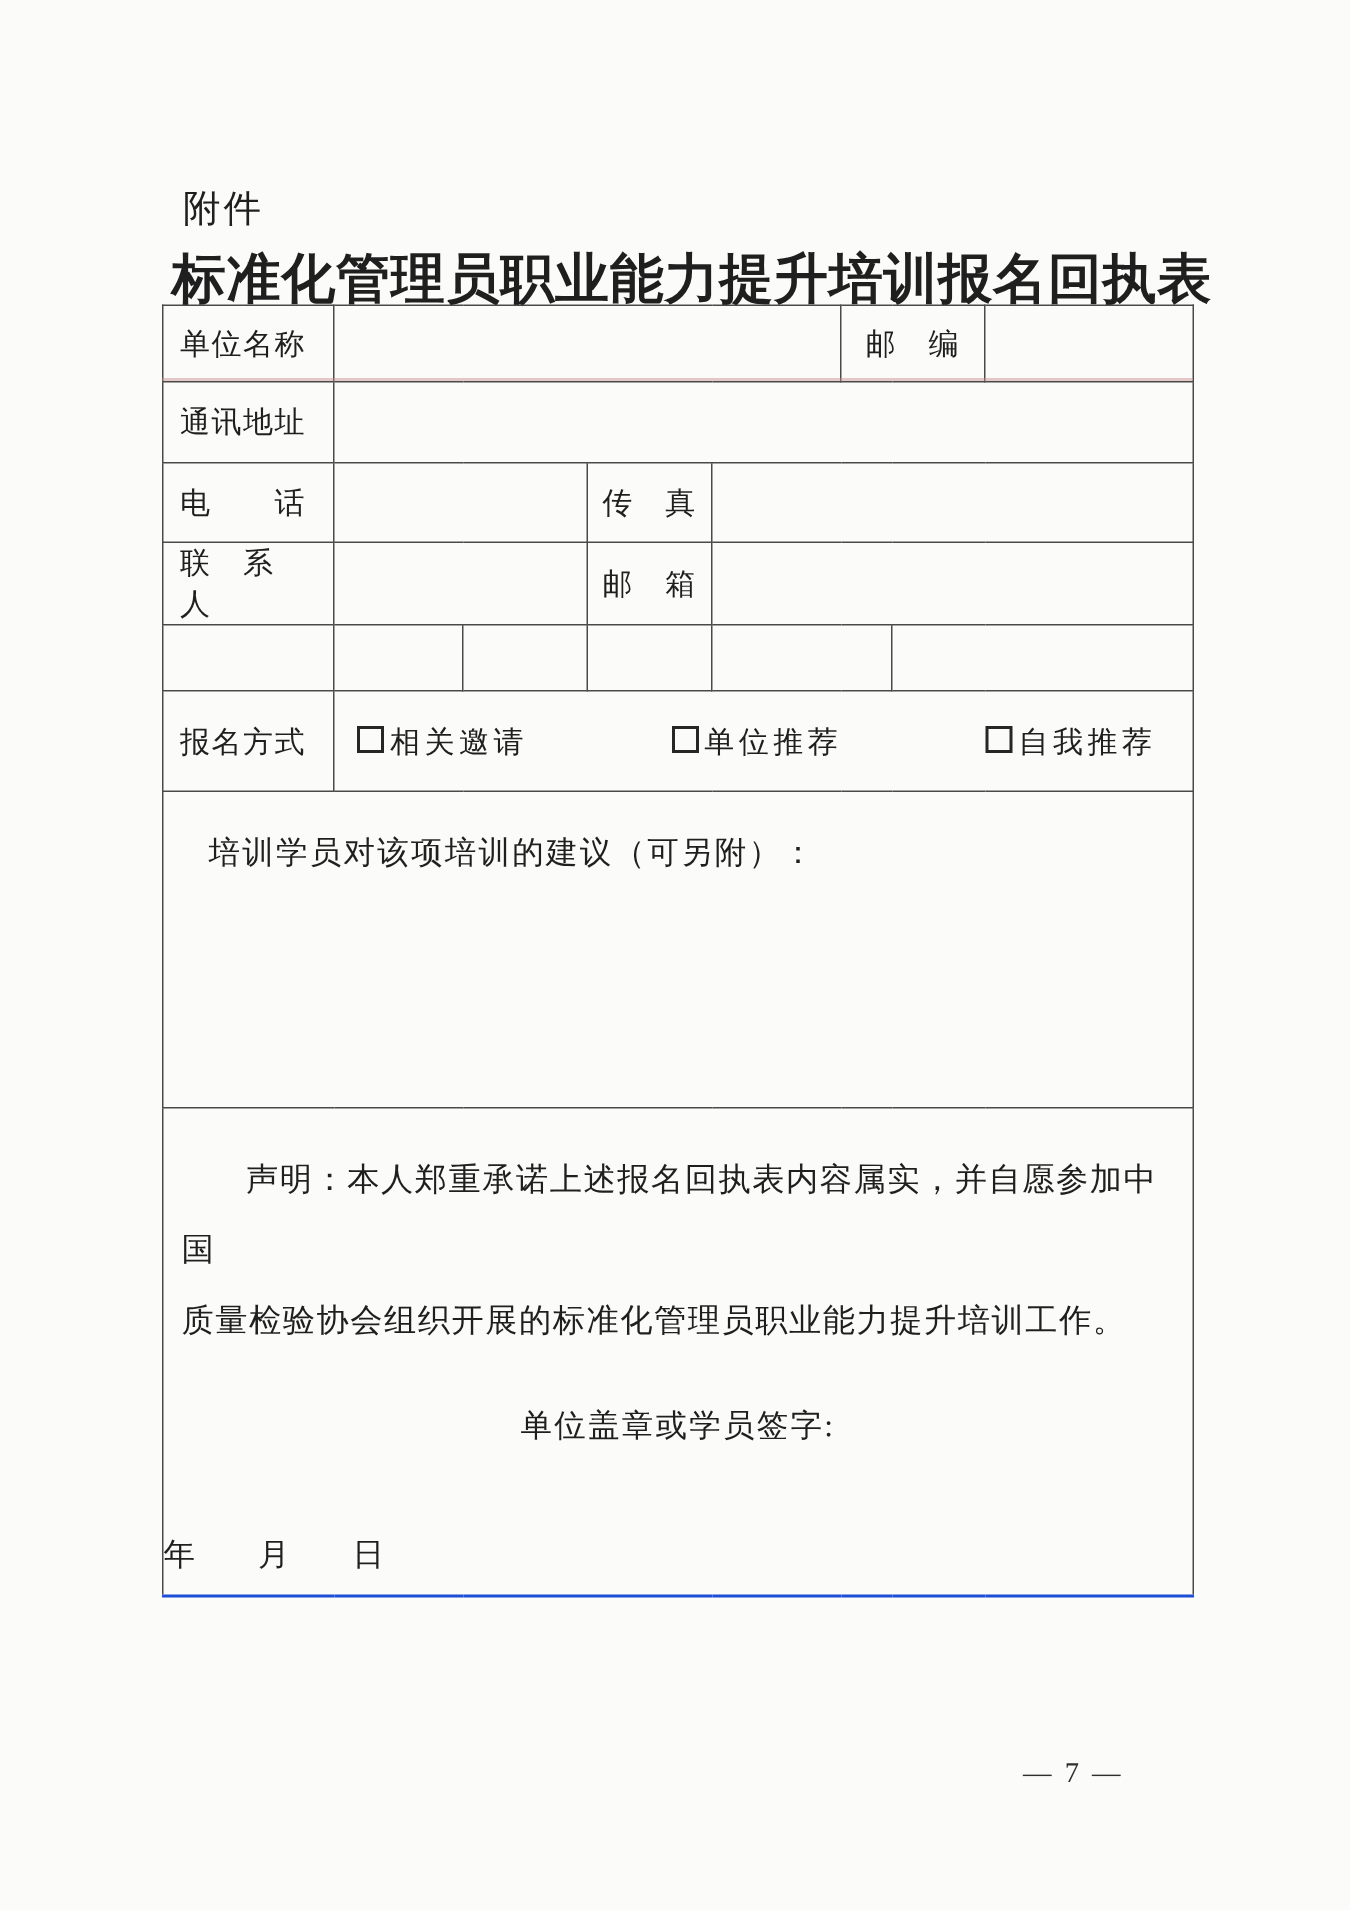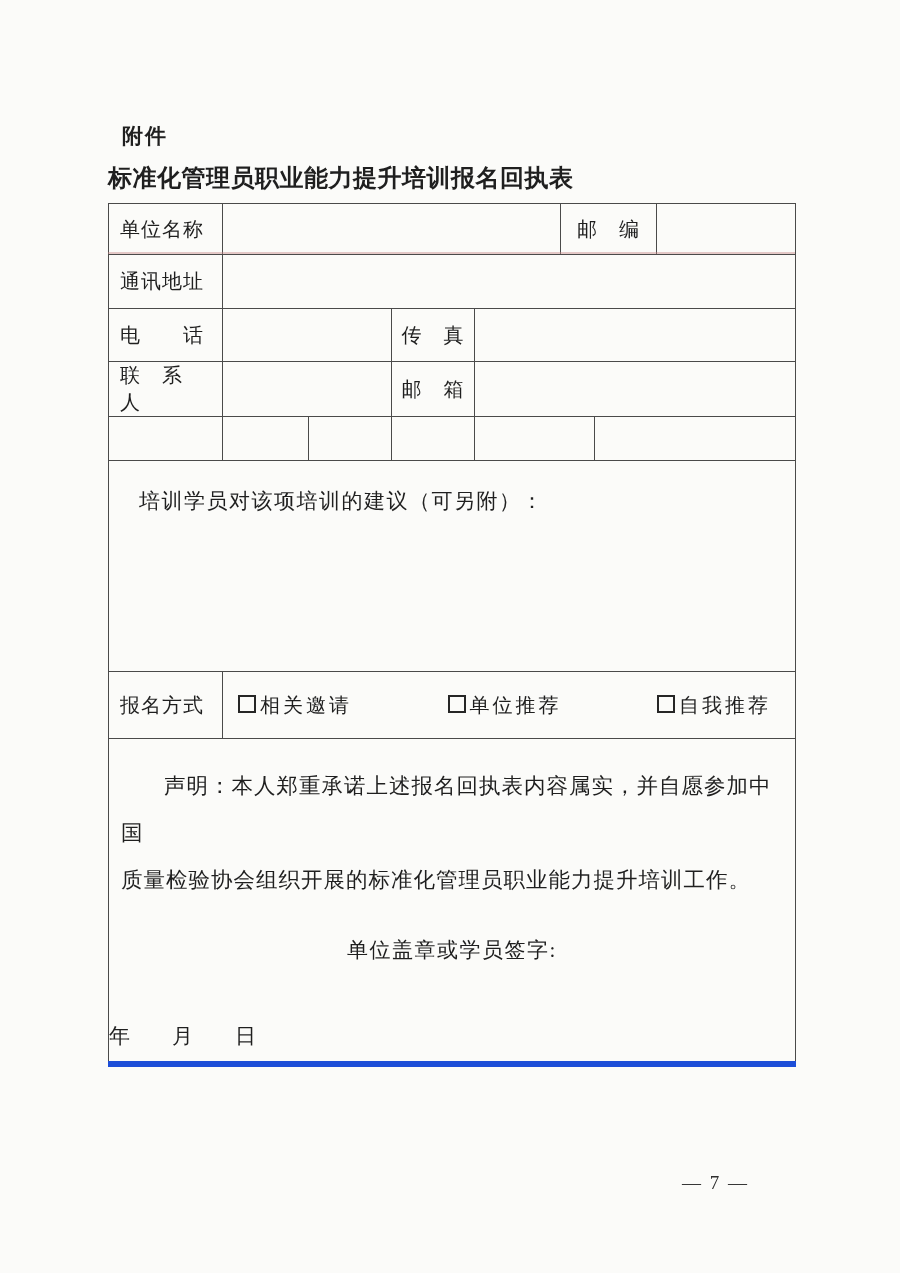--- a/index.html
+++ b/index.html
@@ -4,38 +4,38 @@
 <style>
   html,body{margin:0;padding:0;}
   body{
     width:900px;height:1273px;position:relative;overflow:hidden;
     background:#fbfbf9;color:#1f1f1f;
     font-family:"Liberation Serif","DejaVu Serif",serif;
   }
   .attachment{
     position:absolute;left:122px;top:122px;
     font-family:"Liberation Sans","DejaVu Sans",sans-serif;
-    font-weight:bold;font-size:21px;letter-spacing:2px;
+    font-weight:normal;font-size:25px;letter-spacing:2px;
   }
   .doc-title{
     position:absolute;left:108px;top:162px;width:700px;
-    text-align:left;font-weight:bold;font-size:24px;letter-spacing:.5px;
+    text-align:right;font-weight:bold;font-size:36px;letter-spacing:.5px;
     font-family:"Liberation Serif","DejaVu Serif",serif;
   }
   table.form{
     position:absolute;left:108px;top:203px;width:687px;
     border-collapse:collapse;table-layout:fixed;border-radius:10px;
   }
   td{
     border:1px solid #4a4a4a;
     font-size:20px;padding:0;overflow:hidden;
   }
   td.lbl{padding-left:11px;letter-spacing:1px;}
   td.ctr{text-align:center;letter-spacing:1px;}
-  tr.bottom-row td{border-bottom:6px solid #1d4ed8;}
+  tr.bottom-row td{border-bottom:2px solid #1d4ed8;}
   .reg-opts{
     display:flex;justify-content:space-between;align-items:center;
     padding:0 24px 0 15px;
   }
   .opt{white-space:nowrap;letter-spacing:3px;}
   .cbx{
     display:inline-block;width:14px;height:14px;
     border:2px solid #262626;margin-right:4px;vertical-align:-1px;
     background:transparent;
   }
@@ -106,34 +106,34 @@
 
   <tr style="height:44px">
     <td></td>
     <td></td>
     <td></td>
     <td></td>
     <td colspan="2"></td>
     <td colspan="2"></td>
   </tr>
 
-  <tr style="height:211px">
-    <td colspan="8" class="suggestion-cell">
-      <span>培训学员对该项培训的建议（可另附）：</span>
-    </td>
-  </tr>
-
   <tr style="height:67px">
     <td class="lbl">报名方式</td>
     <td colspan="7">
       <div class="reg-opts">
         <span class="opt"><span class="cbx"></span><span>相关邀请</span></span>
         <span class="opt"><span class="cbx"></span><span>单位推荐</span></span>
         <span class="opt"><span class="cbx"></span><span>自我推荐</span></span>
       </div>
+    </td>
+  </tr>
+
+  <tr style="height:211px">
+    <td colspan="8" class="suggestion-cell">
+      <span>培训学员对该项培训的建议（可另附）：</span>
     </td>
   </tr>
 
   <tr style="height:325px" class="bottom-row">
     <td colspan="8" class="decl-cell">
       <div class="decl">
         <div class="decl-l1">声明：本人郑重承诺上述报名回执表内容属实，并自愿参加中国</div>
         <div>质量检验协会组织开展的标准化管理员职业能力提升培训工作。</div>
       </div>
       <div class="sig-line">单位盖章或学员签字:</div>

